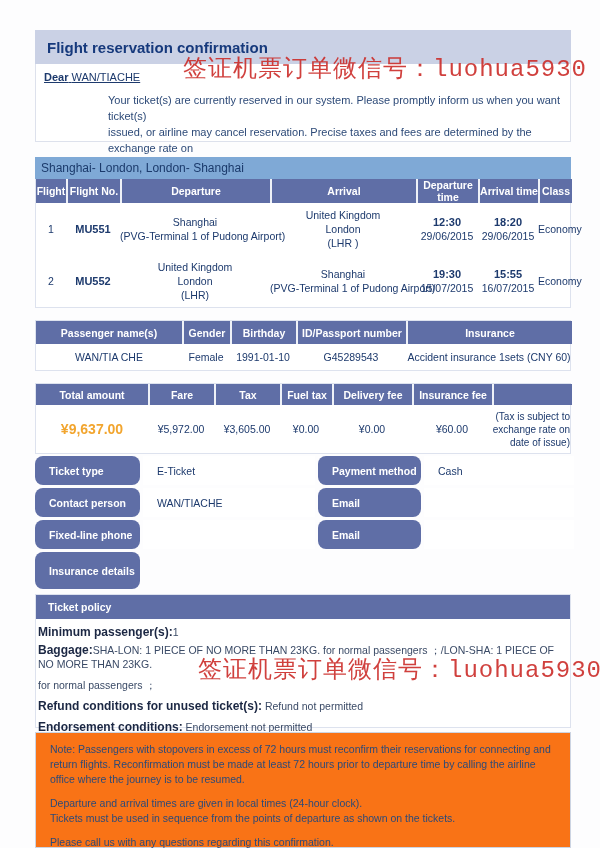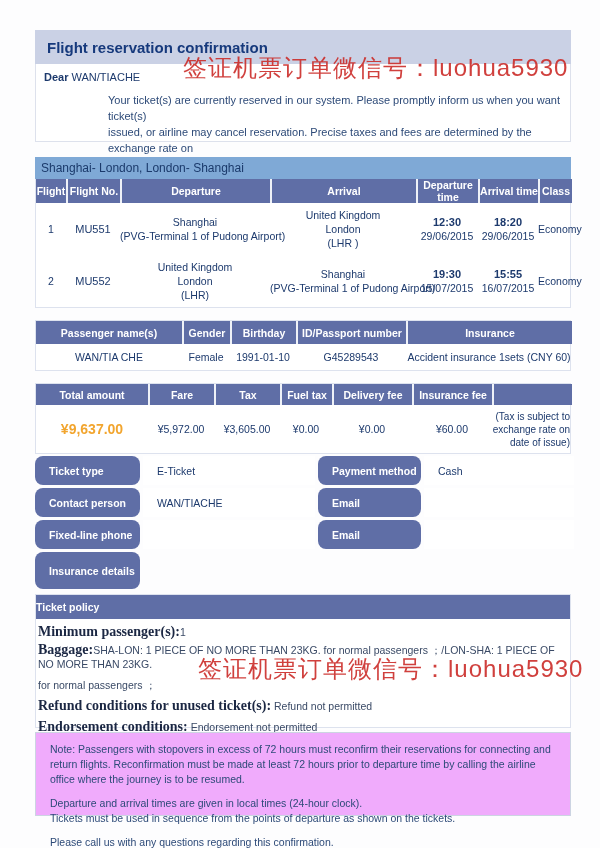--- a/index.html
+++ b/index.html
@@ -7,38 +7,38 @@
   body { font-family:"Liberation Sans","DejaVu Sans",sans-serif; }
   .page { position:relative; width:600px; height:848px; background:#fdfdfe; overflow:hidden; }
   .sec { position:absolute; left:35px; width:536px; }
 
   
   .titlebar { top:30px; height:34px; background:#cad1e5; display:flex; align-items:center; padding-left:12px; }
   .titlebar h1 { font-size:15px; font-weight:bold; color:#16397c; }
 
   
   .introbox { top:64px; height:78px; background:#fff; border:1px solid #dde1ec; border-top:none; padding:7px 10px 0 8px; }
-  .dearline { font-size:11px; color:#1d3a6d; }
+  .dearline { font-size:11px; color:#1d3a6d;text-decoration:underline; }
   .dearline .dear { font-weight:bold; }
   .intro-par { margin:9px 0 0 64px; font-size:11px; line-height:16px; color:#2d4a78; }
 
   
   .routebar { top:157px; height:22px; background:#7fa9d6; display:flex; align-items:center; padding-left:6px; }
   .routebar span { font-size:12px; color:#1b3a6b; }
   .flights { top:179px; background:#fff; border:1px solid #dde2ee; border-top:none; }
   table { border-collapse:separate; border-spacing:0; width:536px; table-layout:fixed; }
   th { background:#5f6ea6; color:#fff; font-size:10.5px; font-weight:bold; text-align:center; padding:0; }
   td { font-size:10.5px; color:#1d3a6d; text-align:center; vertical-align:middle; }
   .flights th { height:24px; border-left:2px solid #eef1f7; }
   .flights th:first-child { border-left:none; }
   .flights tr.body-row td { height:52px; }
   .flights tr.body-row:first-child td { border-bottom:1px solid #eef0f6; }
   .cellstack div { line-height:14px; white-space:nowrap; }
   .time { font-weight:bold; font-size:11px; }
-  .flightno { font-weight:normal; font-size:11px; }
+  .flightno { font-weight:bold; font-size:11px; }
 
   
   .paxtable { top:320px; background:#fff; border:1px solid #dde2ee; }
   .paxtable th { height:23px; border-left:2px solid #eef1f7; }
   .paxtable th:first-child { border-left:none; }
   .paxtable td { height:26px; }
 
   
   .pricetable { top:383px; background:#fff; border:1px solid #dde2ee; }
   .pricetable th { height:21px; border-left:2px solid #eef1f7; }
@@ -49,34 +49,34 @@
 
   
   .details { top:456px; display:grid; grid-template-columns:105px 172px 103px 150px; gap:3px; }
   .dlabel { background:#5f6ea6; color:#fff; font-size:10.5px; font-weight:bold; display:flex; align-items:center; padding-left:14px; height:29px;border-radius:8px; }
   .dvalue { background:#fff; font-size:10.5px; color:#1d3a6d; display:flex; align-items:center; padding-left:14px; height:29px; }
   .dlabel.tall, .dvalue.tall { height:37px; }
   .dvalue.span3 { grid-column:2 / 5; align-items:flex-start; padding-top:3px; line-height:15px; white-space:pre-wrap; display:block; }
 
   
   .policybox { top:594px; background:#fff; border:1px solid #dde2ee; height:134px; }
-  .policybar { height:24px; background:#5f6ea6; display:flex; align-items:center; padding-left:0; }
+  .policybar { height:24px; background:#5f6ea6; display:flex; align-items:center; padding-left:12px; }
   .policybar span { color:#fff; font-size:10.5px; font-weight:bold; }
   .policybody { padding:6px 4px 0 2px; }
   .pline { font-size:10.5px; color:#3a4a66; line-height:14px; margin-bottom:4px; }
-  .pline b { color:#1b2743; font-size:14px;font-family:Liberation Serif, serif; }
+  .pline b { color:#1b2743; font-size:12px; }
   .pline.spaced { margin-top:7px; margin-bottom:7px; }
 
   
-  .notebox { top:732px; height:84px; background:#f0abfc; border:1px solid #ccd4e2; padding:9px 14px 0 14px; }
+  .notebox { top:732px; height:116px; background:#f97316; border:1px solid #ccd4e2; padding:9px 14px 0 14px; }
   .notebox p { font-size:10.5px; line-height:15px; color:#2d4a78; margin-bottom:9px; }
   .notebox p.tight { margin-bottom:0; }
 
   
-  .watermark { position:absolute; font-family:Liberation Sans, sans-serif; color:rgba(203,43,40,0.9); font-size:24px; letter-spacing:1px; white-space:nowrap; pointer-events:none; }
+  .watermark { position:absolute; font-family:Liberation Mono, monospace; color:rgba(203,43,40,0.9); font-size:24px; letter-spacing:1px; white-space:nowrap; pointer-events:none; }
   .wm1 { left:183px; top:52px; }
   .wm2 { left:198px; top:653px; }
 </style>
 </head>
 <body>
 
 <div class="page">
 
   <div class="sec titlebar">
     <h1>Flight reservation confirmation</h1>

